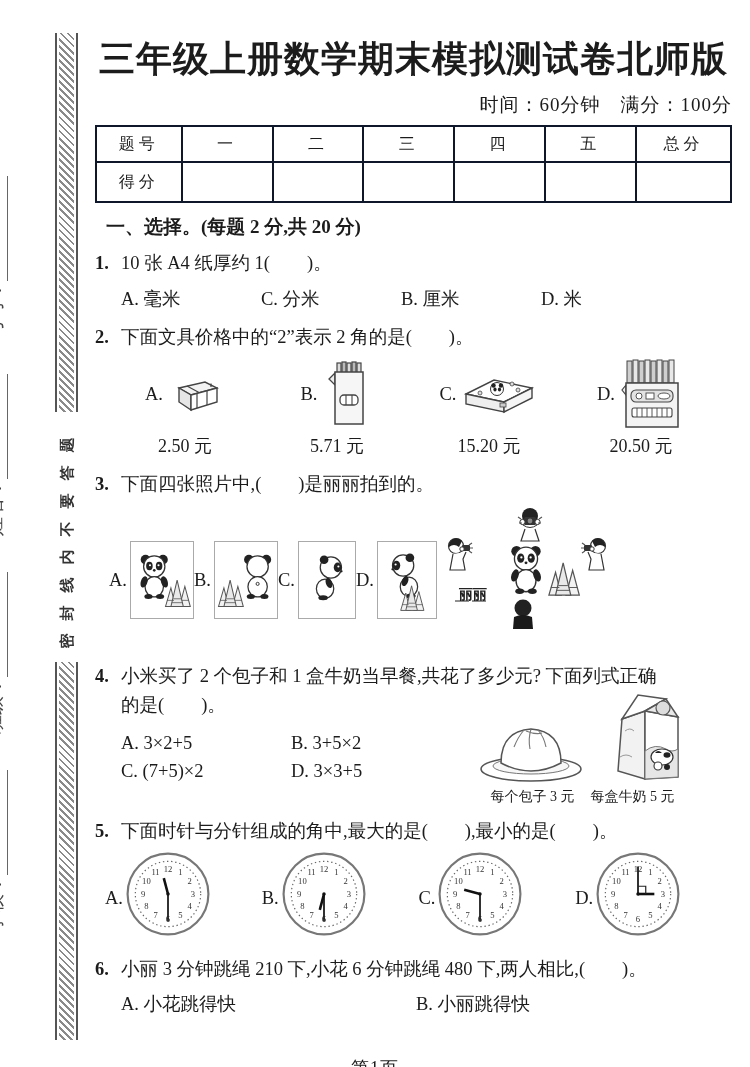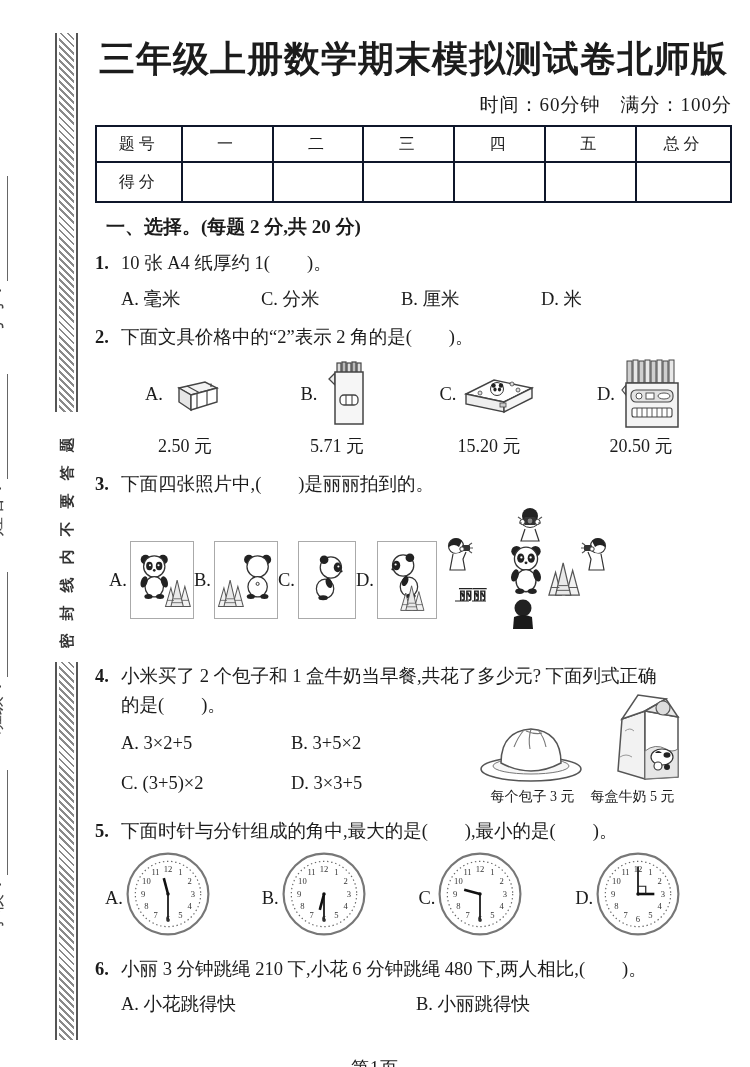--- a/index.html
+++ b/index.html
@@ -74,21 +74,21 @@
   .photo-row { display:flex; align-items:center; margin:8px 0 0 14px; }
   .photo-item { display:flex; align-items:center; gap:3px; }
   .photo-frame { border:1.5px solid #aaa; background:#fff; }
   .photo-label { font-size:18.5px; }
   .scene-wrap { margin-left:6px; position:relative; }
 
   
   .q4-body { display:flex; margin-left:26px; }
   .q4-left { width:312px; }
   .q4-cont { font-size:18.5px; line-height:1.6; }
-  .q4-opts { display:grid; grid-template-columns:170px 1fr; row-gap:12px; margin-top:8px; font-size:18.5px; }
+  .q4-opts { display:grid; grid-template-columns:170px 1fr; margin-top:8px; font-size:18.5px; }
   .q4-right { flex:1; display:flex; flex-direction:column; align-items:center; }
   .q4-imgs { display:flex; align-items:flex-end; gap:14px; }
   .q4-caps { display:flex; gap:16px; font-size:14px; margin-top:3px; white-space:nowrap;text-align:center; }
 
   
   .clock-row { display:flex; margin:6px 0 0 10px; }
   .clock-item { width:158px; display:flex; align-items:center; gap:2px; }
   .clock-label { font-size:18.5px; }
 
   .footer { position:absolute; left:0; width:750px; top:1056px; text-align:center; font-size:18px; letter-spacing:1px; }
@@ -373,21 +373,21 @@
       <div class="q-line">
         <span class="q-no">4.</span>
         <span class="q-text">小米买了 2 个包子和 1 盒牛奶当早餐,共花了多少元? 下面列式正确</span>
       </div>
       <div class="q4-body">
         <div class="q4-left">
           <div class="q4-cont">的是(　　)。</div>
           <div class="q4-opts">
             <span>A. 3×2+5</span>
             <span>B. 3+5×2</span>
-            <span>C. (3+5)×2</span>
+            <span>C. (7+5)×2</span>
             <span>D. 3×3+5</span>
           </div>
         </div>
         <div class="q4-right">
           <div class="q4-imgs">
             <svg width="110" height="66" viewBox="0 0 110 66">
               <ellipse cx="55" cy="52" rx="50" ry="12" fill="#fff" stroke="#555" stroke-width="1.5"></ellipse>
               <ellipse cx="55" cy="49" rx="38" ry="8" fill="#f7f7f7" stroke="#777" stroke-width="1"></ellipse>
               <path d="M25 46 Q25 14 55 12 Q85 14 85 46 Q70 54 55 54 Q40 54 25 46 Z" fill="#fff" stroke="#555" stroke-width="1.5"></path>
               <path d="M48 13 Q42 20 38 30 M55 12 Q52 22 54 32 M62 13 Q68 20 70 30 M50 14 Q60 18 66 16" fill="none" stroke="#777" stroke-width="1.1"></path>

